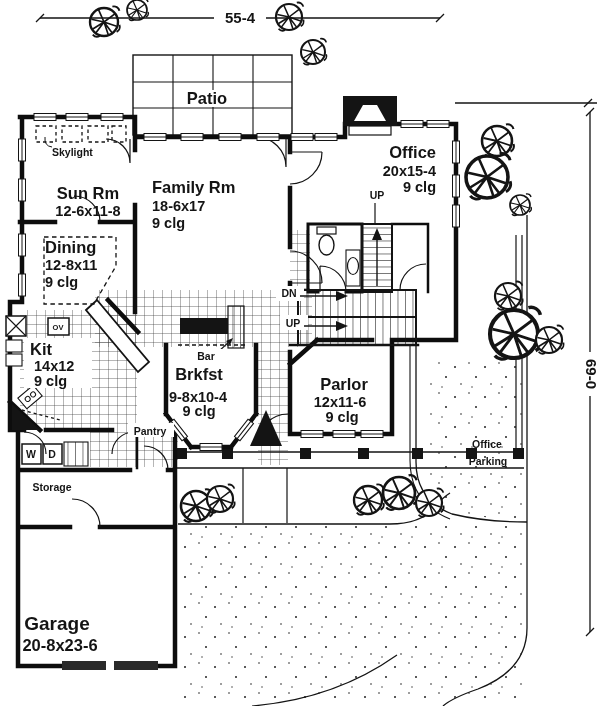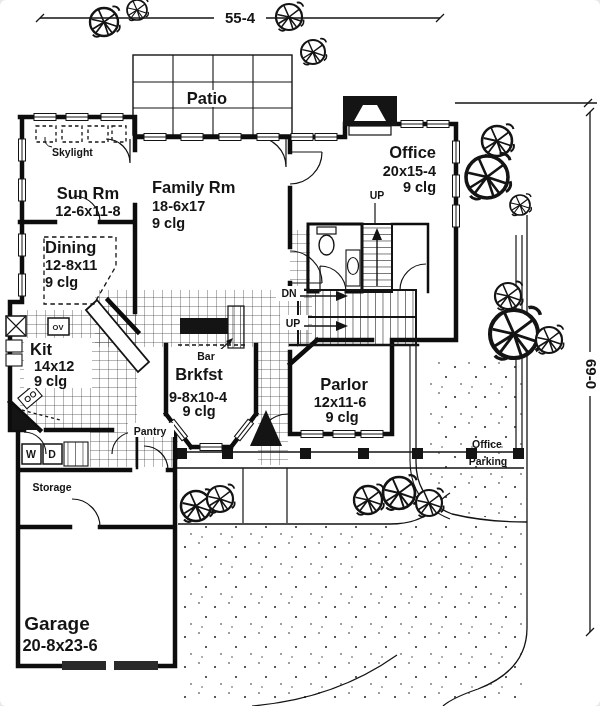--- a/index.html
+++ b/index.html
@@ -1,17 +1,17 @@
 <!DOCTYPE html>
 <html><head>
 <meta charset="utf-8">
 <style>
   html,body{margin:0;padding:0;background:#e8e8e8;}
   #stage{position:relative;width:600px;height:706px;background:#ffffff;overflow:hidden;
-         font-family:"Liberation Sans", sans-serif;border-radius:6px;}
+         font-family:"Liberation Sans", sans-serif;}
   svg{position:absolute;left:0;top:0;}
   text{fill:#141414;font-family:"Liberation Sans", sans-serif;}
   .t-xl{font-size:19px;font-weight:bold;}
   .t-lg{font-size:16.5px;font-weight:bold;}
   .t-md{font-size:14.5px;font-weight:bold;}
   .t-dim{font-size:15px;font-weight:bold;}
   .t-sm{font-size:10.5px;font-weight:bold;}
   .t-xs{font-size:7.5px;font-weight:bold;}
 </style>
 </head>

